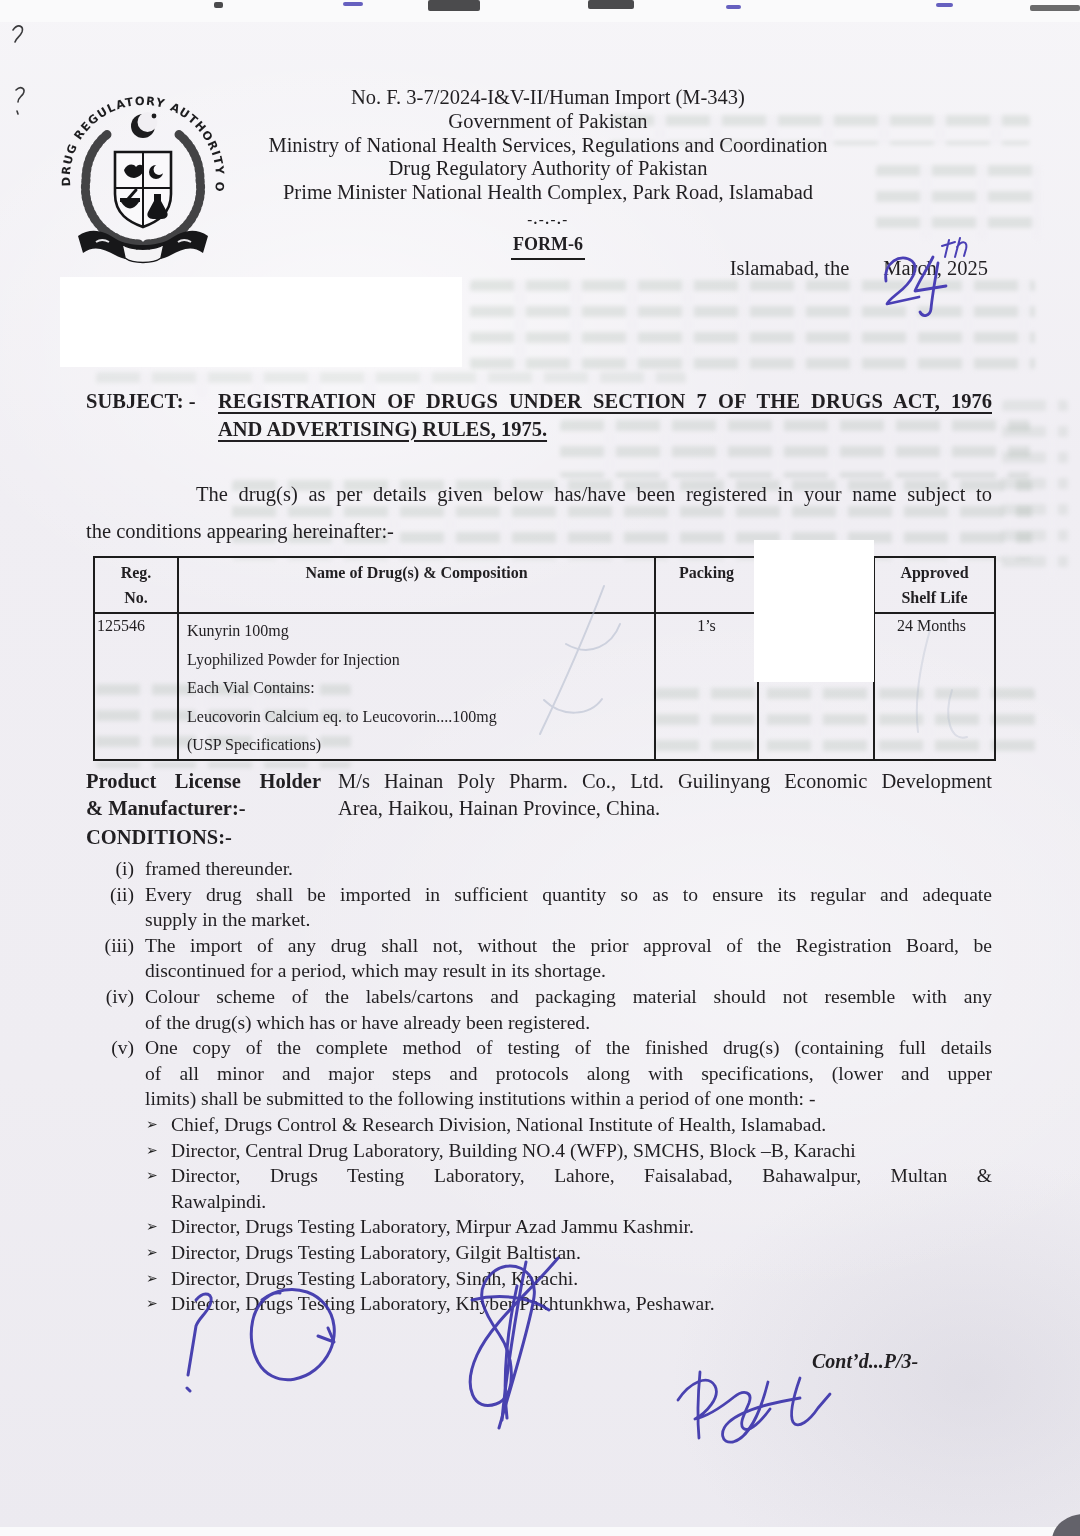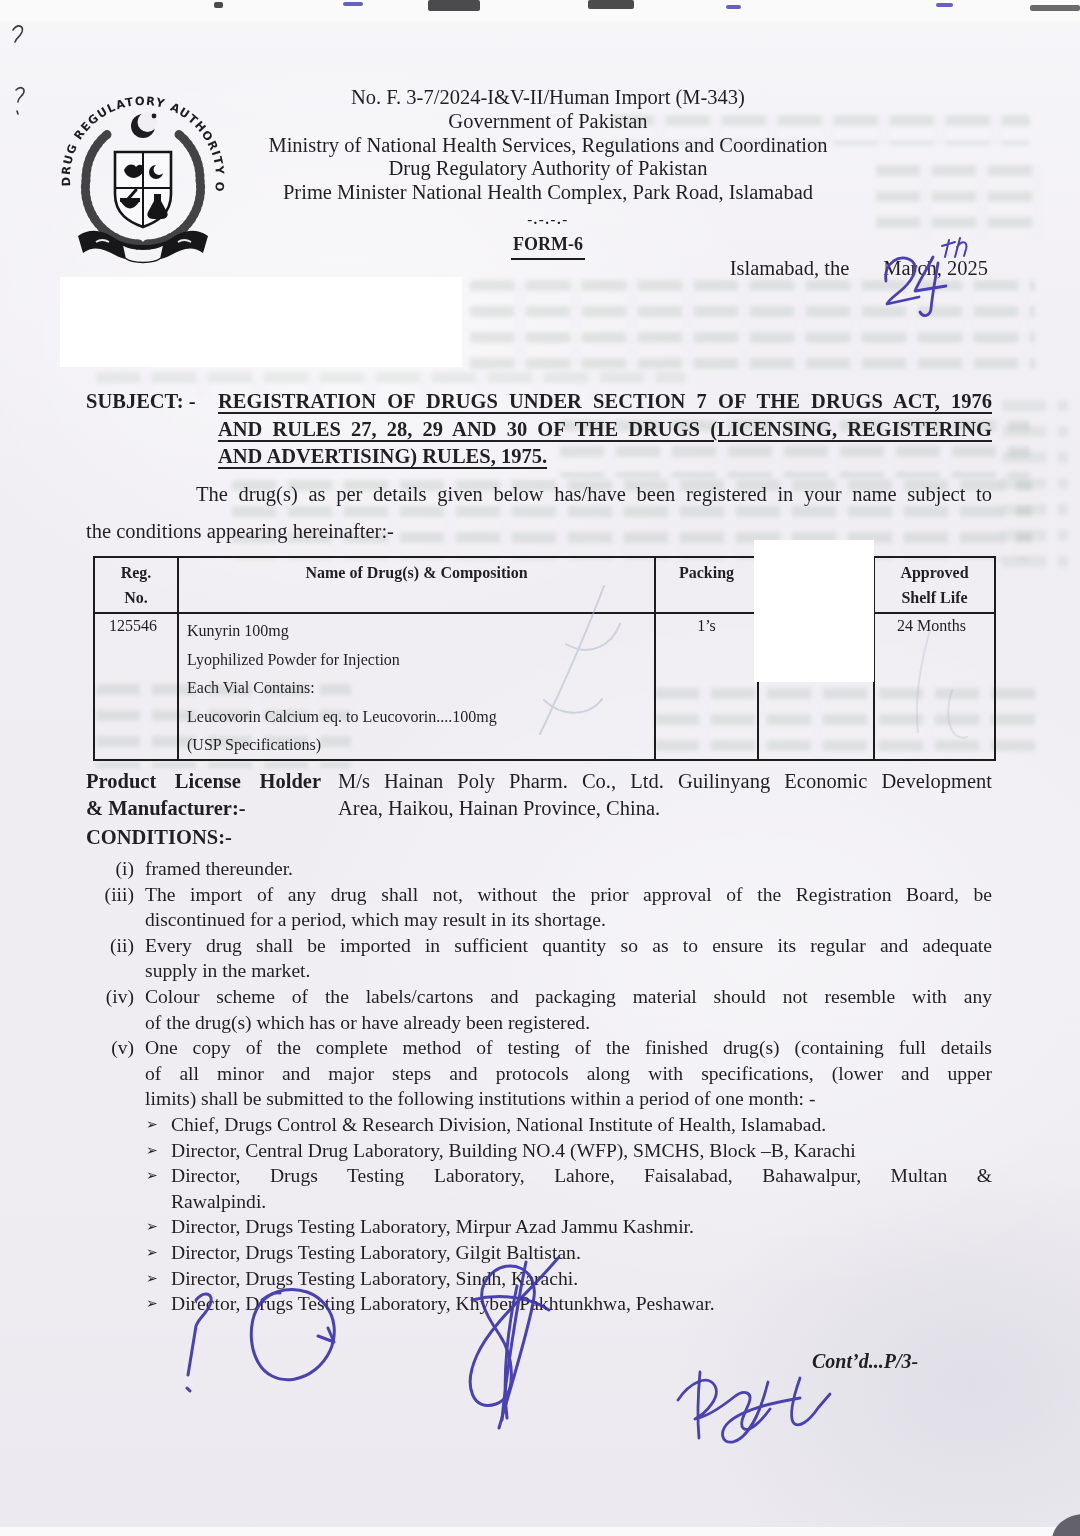--- a/index.html
+++ b/index.html
@@ -57,21 +57,21 @@
   .intro .i2{margin-top:10px;}
 
   
   .drug-table{position:absolute;left:93px;top:556px;width:899px;z-index:2;
       display:grid;grid-template-columns:84px 477px 103px 116px 119px;grid-template-rows:56px 145px;
       border:2.4px solid #1c1c1c;font-size:16px;}
   .cell{border-right:2.2px solid #1c1c1c;padding:3px 8px;overflow:hidden;}
   .cell.last{border-right:none;}
   .cell.h{border-bottom:2.4px solid #1c1c1c;font-weight:bold;text-align:center;line-height:24.5px;padding-top:3px;}
   .pre{white-space:pre-line;}
-  .c-reg{text-align:center;padding-left:2px;padding-right:8px;}
+  .c-reg{padding-left:2px;padding-right:8px;}
   .c-comp .ln{line-height:28.6px;white-space:nowrap;}
   .c-pack{text-align:center;}
   .c-shelf{text-align:left;padding-left:22px;}
 
   
   .product{position:absolute;left:86px;top:768px;width:906px;z-index:2;
            display:grid;grid-template-columns:252px 1fr;font-size:20.5px;line-height:26.5px;}
   .prod-label{font-weight:bold;padding-right:17px;}
   .cond-h{position:absolute;left:86px;top:826px;z-index:2;font-size:20.5px;font-weight:bold;}
 
@@ -172,21 +172,20 @@
     <span>Islamabad, the</span><span class="dategap"></span><span>March, 2025</span>
   </div>
 
   <div class="redact" style="left:60px;top:277px;width:402px;height:90px"></div>
   <div class="redact" style="left:754px;top:540px;width:120px;height:142px"></div>
 
   <div class="subject">
     <div>SUBJECT: -</div>
     <div>
       <div class="sl tstretch">REGISTRATION OF DRUGS UNDER SECTION 7 OF THE DRUGS ACT, 1976</div>
-      <div class="sl tstretch">AND RULES 27, 28, 29 AND 30 OF THE DRUGS (LICENSING, REGISTERING</div>
       <div class="sl">AND ADVERTISING) RULES, 1975.</div>
     </div>
   </div>
 
   <div class="intro">
     <div class="i1 tstretch">The drug(s) as per details given below has/have been registered in your name subject to</div>
     <div class="i2">the conditions appearing hereinafter:-</div>
   </div>
 
   <div class="drug-table">
@@ -225,31 +224,31 @@
   <div class="cond-h">CONDITIONS:-</div>
 
   <div class="conds">
     <div class="cond-item">
       <div class="cond-num">(i)</div>
       <div>
         <div>framed thereunder.</div>
       </div>
     </div>
     <div class="cond-item">
+      <div class="cond-num">(ii)</div>
+      <div>
+        <div class="tstretch">Every drug shall be imported in sufficient quantity so as to ensure its regular and adequate</div>
+        <div>supply in the market.</div>
+      </div>
+    </div>
+    <div class="cond-item">
       <div class="cond-num">(iii)</div>
       <div>
         <div class="tstretch">The import of any drug shall not, without the prior approval of the Registration Board, be</div>
         <div>discontinued for a period, which may result in its shortage.</div>
-      </div>
-    </div>
-    <div class="cond-item">
-      <div class="cond-num">(ii)</div>
-      <div>
-        <div class="tstretch">Every drug shall be imported in sufficient quantity so as to ensure its regular and adequate</div>
-        <div>supply in the market.</div>
       </div>
     </div>
     <div class="cond-item">
       <div class="cond-num">(iv)</div>
       <div>
         <div class="tstretch">Colour scheme of the labels/cartons and packaging material should not resemble with any</div>
         <div>of the drug(s) which has or have already been registered.</div>
       </div>
     </div>
     <div class="cond-item">

